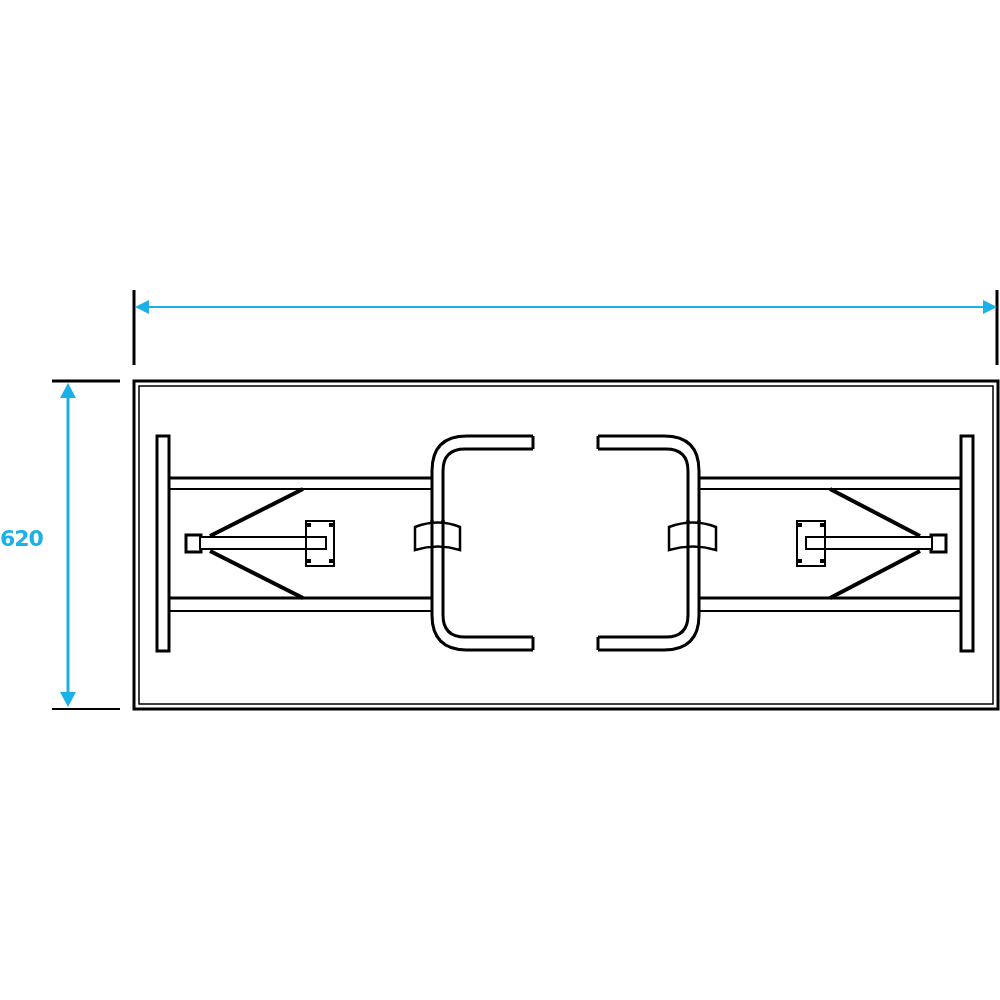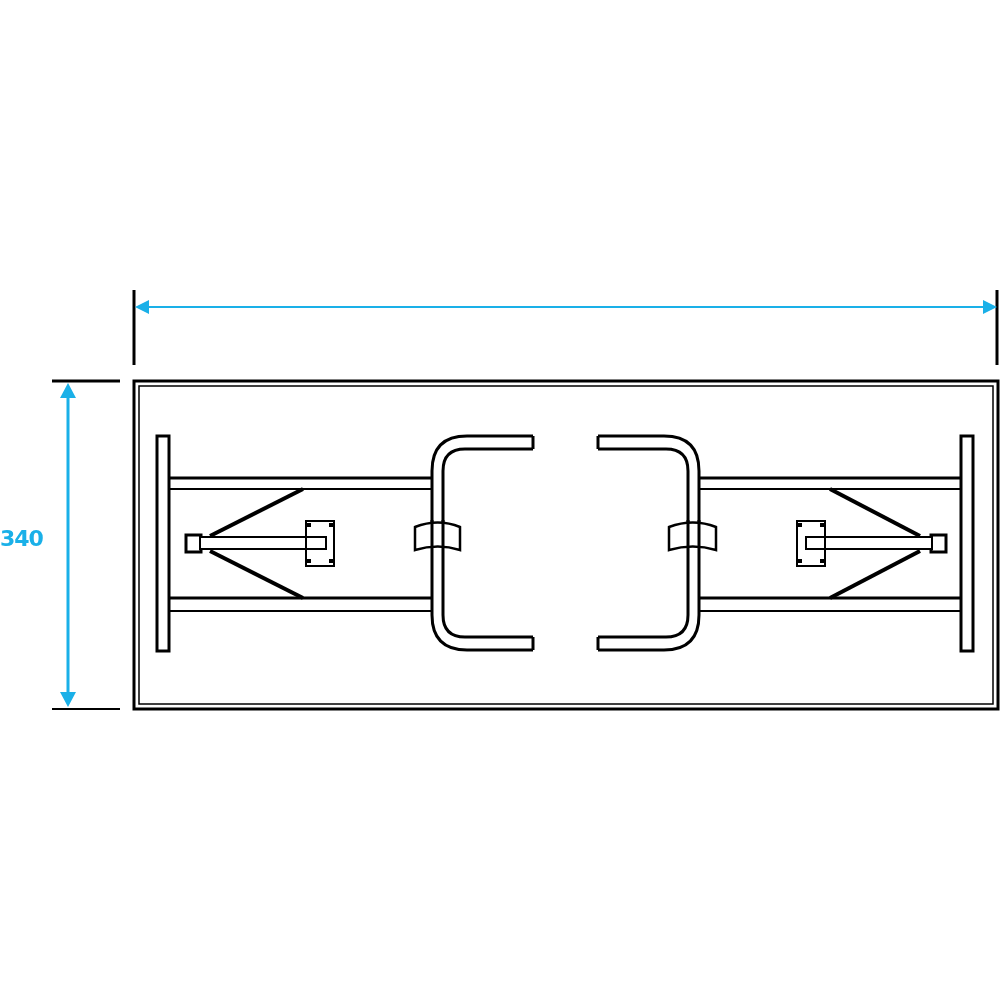--- a/index.html
+++ b/index.html
@@ -89,13 +89,13 @@
     <path d="M598,436 L664,436 Q699,436 699,471 L699,615 Q699,650 664,650 L598,650"></path>
     <path d="M598,449 L666,449 Q688,449 688,471 L688,615 Q688,637 666,637 L598,637"></path>
     <line x1="598" y1="436" x2="598" y2="449"></line>
     <line x1="598" y1="637" x2="598" y2="650"></line>
     <path d="M669,527 Q693,518 716,527 L716,550 Q693,543 669,550 Z" fill="#fff" stroke-width="2.5"></path>
     <line x1="688" y1="520" x2="688" y2="547"></line>
     <line x1="699" y1="520" x2="699" y2="547"></line>
   </g>
 </svg>
 
-<div class="dim-label" style="color:#1ab0e8;">340</div>
+<div class="dim-label" style="color:#1ab0e8;">620</div>
 
 </body></html>

